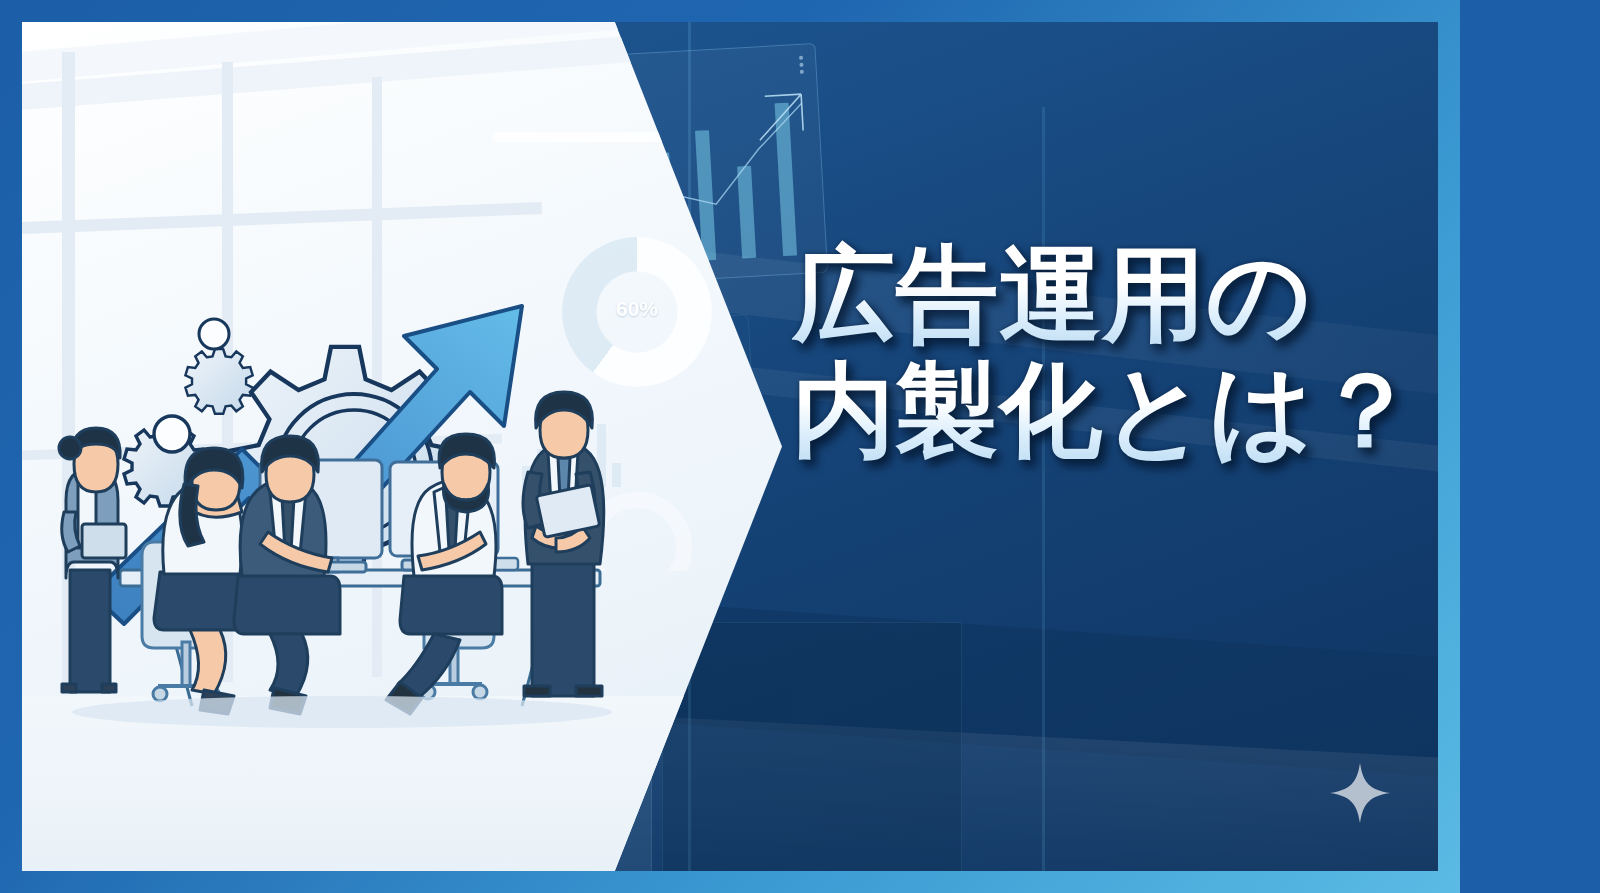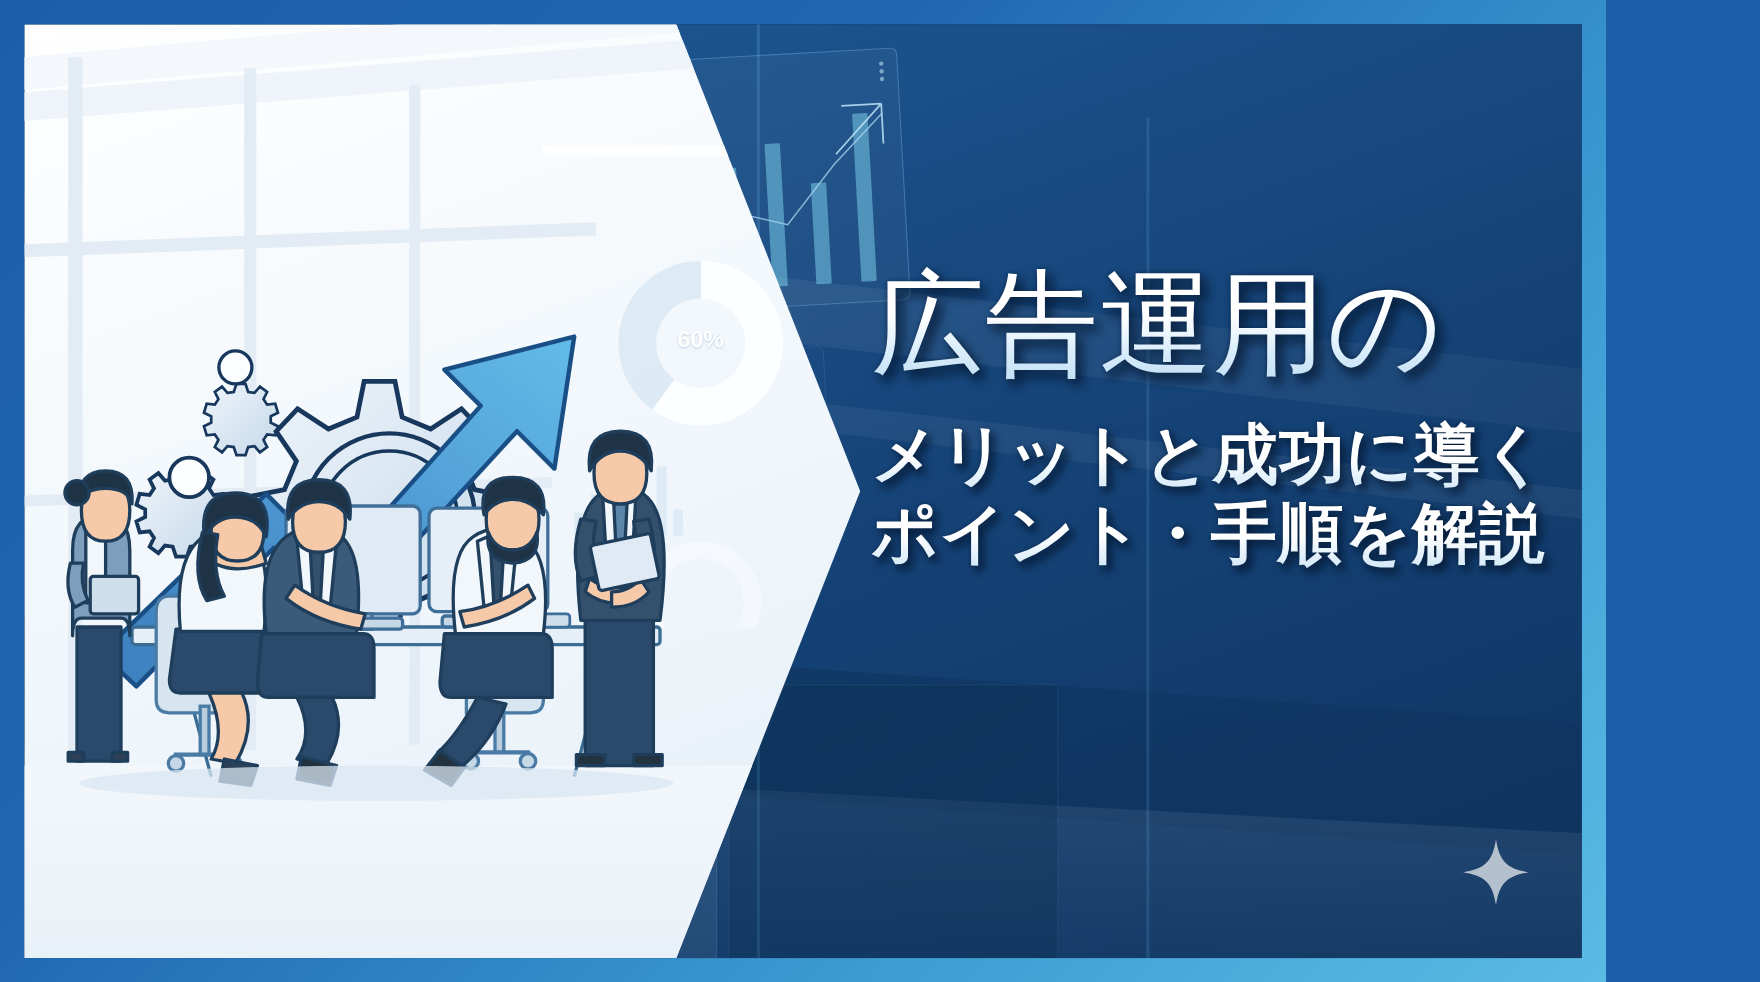--- a/index.html
+++ b/index.html
@@ -106,21 +106,21 @@
   .ghost-bars b{width:9px;background:rgba(200,222,238,.95);display:block;}
   .ghost-line{position:absolute;left:470px;top:110px;width:200px;height:10px;border-radius:5px;background:rgba(255,255,255,.8);}
 
   
   #illus{position:absolute;left:20px;top:150px;width:660px;height:560px;}
   #illus svg{width:100%;height:100%;overflow:visible;}
 
   
   #textblock{position:absolute;left:770px;top:215px;width:720px;}
   .t-line{
-    font-size:103px;font-weight:400;line-height:1.13;letter-spacing:.005em;
+    font-size:103px;font-weight:700;line-height:1.13;letter-spacing:.005em;
     background:linear-gradient(180deg,#ffffff 0%,#ffffff 42%,#dbeefc 70%,#bcdcf3 100%);
     -webkit-background-clip:text;background-clip:text;color:transparent;
     filter:drop-shadow(5px 6px 5px rgba(2,18,40,.70)) drop-shadow(0 0 2px rgba(2,18,40,.45));
     white-space:nowrap;
   }
   .sub-line{
     font-size:60px;font-weight:900;line-height:1.17;letter-spacing:.01em;
     background:linear-gradient(180deg,#ffffff 0%,#ffffff 52%,#e3f1fb 78%,#cfe6f7 100%);
     -webkit-background-clip:text;background-clip:text;color:transparent;
     filter:drop-shadow(4px 5px 4px rgba(2,18,40,.68)) drop-shadow(0 0 2px rgba(2,18,40,.4));
@@ -395,24 +395,21 @@
             <path d="M494 256 q-4 -36 28 -36 q32 0 28 36 q-10 -18 -28 -18 q-18 0 -28 18z" fill="#1f3347"></path>
           </g>
 
           <ellipse cx="300" cy="540" rx="270" ry="16" fill="#d8e6f2" opacity=".75"></ellipse>
         </svg>
       </div>
     </div>
 
     <div id="textblock">
       <div class="t-line">広告運用の</div>
-      <div id="subtitle">
-        <div class="sub-line">メリットと成功に導く</div>
-        <div class="sub-line">ポイント・手順を解説</div>
-      </div>
+      <div class="t-line">内製化とは？</div>
     </div>
 
     <svg id="sparkle" viewBox="0 0 60 60">
       <path d="M30 0 C33 20 40 27 60 30 C40 33 33 40 30 60 C27 40 20 33 0 30 C20 27 27 20 30 0 Z" fill="#c2cbd8" opacity=".92"></path>
     </svg>
 
   </div>
 </div>
 
 </body></html>

